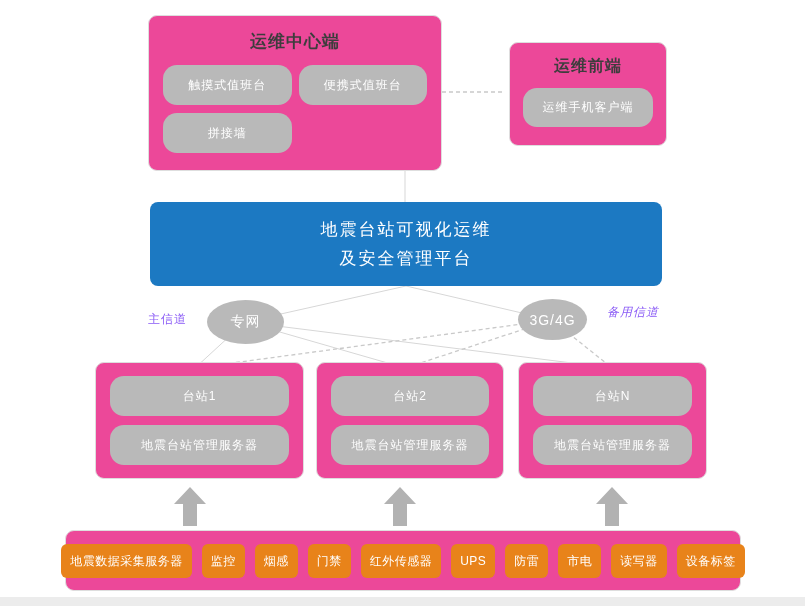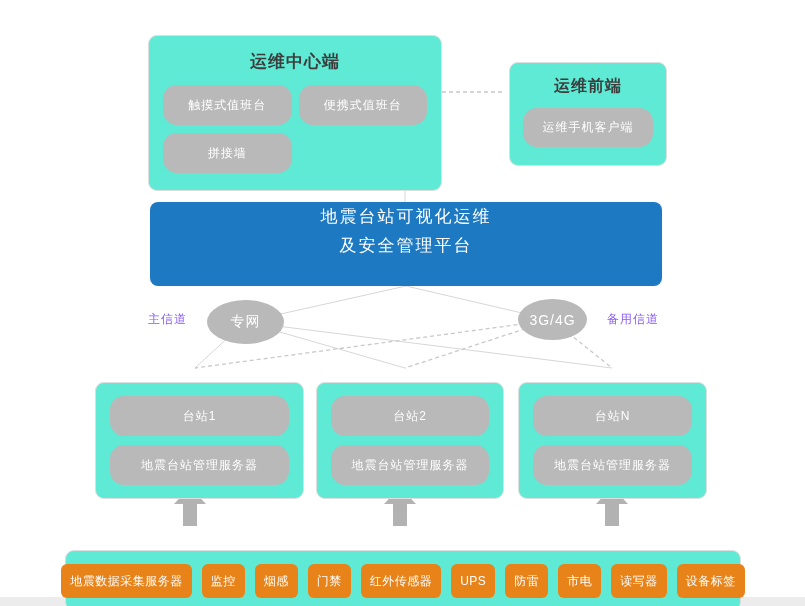--- a/index.html
+++ b/index.html
@@ -3,37 +3,38 @@
 <meta charset="utf-8">
 <style>
   html,body{margin:0;padding:0;background:#ffffff;}
   #canvas{
     position:relative;width:805px;height:606px;background:#ffffff;overflow:hidden;
     font-family:"Liberation Sans","DejaVu Sans",sans-serif;
   }
   #connectors{position:absolute;left:0;top:0;z-index:1;}
   .node{position:absolute;z-index:2;box-sizing:border-box;}
   .frame{
-    background:#5eead4;border:1px solid #dedede;border-radius:9px;margin-top:20px;
+    background:#ec4899;border:1px solid #dedede;border-radius:9px;
   }
   .box-title{
     text-align:center;font-size:17px;color:#3d3d3d;font-weight:bold;
     margin:14px 0 12px 0;letter-spacing:1px;
   }
   .chip{
     background:#b9b9b9;color:#ffffff;border-radius:14px;text-align:center;
     font-size:12px;letter-spacing:1px;
   }
   .grid2{
     display:grid;grid-template-columns:1fr 1fr;gap:8px 7px;padding:0 14px;
   }
   .grid2 .chip{height:40px;line-height:40px;}
   .single-chip{margin:0 13px;height:39px;line-height:39px;}
   .platform{
     background:#1c79c2;border-radius:8px;color:#ffffff;text-align:center;
+    padding-top:13px;
   }
   .platform div{font-size:17px;line-height:29px;letter-spacing:2px;}
   .ellipse{
     background:#b9b9b9;border-radius:50%;color:#ffffff;text-align:center;
     font-size:14px;display:flex;align-items:center;justify-content:center;
     letter-spacing:1px;
   }
   .chan-label{
     position:absolute;z-index:2;font-size:12px;color:#8b5cf6;letter-spacing:1px;
   }
@@ -90,21 +91,21 @@
 
   <div class="node platform" style="left:150px;top:202px;width:512px;height:84px;">
     <div>地震台站可视化运维</div>
     <div>及安全管理平台</div>
   </div>
 
   <div class="chan-label" style="left:148px;top:311px;">主信道</div>
   <div class="node ellipse" style="left:207px;top:300px;width:77px;height:44px;">专网</div>
 
   <div class="node ellipse" style="left:518px;top:299px;width:69px;height:41px;">3G/4G</div>
-  <div class="chan-label" style="left:607px;top:311px;">备用信道</div>
+  <div class="chan-label" style="left:607px;top:304px;font-style:italic;">备用信道</div>
 
   <div class="node frame station" style="left:95px;top:362px;width:209px;height:117px;">
     <div class="chip">台站1</div>
     <div class="chip">地震台站管理服务器</div>
   </div>
   <div class="node frame station" style="left:316px;top:362px;width:188px;height:117px;">
     <div class="chip">台站2</div>
     <div class="chip">地震台站管理服务器</div>
   </div>
   <div class="node frame station" style="left:518px;top:362px;width:189px;height:117px;">

